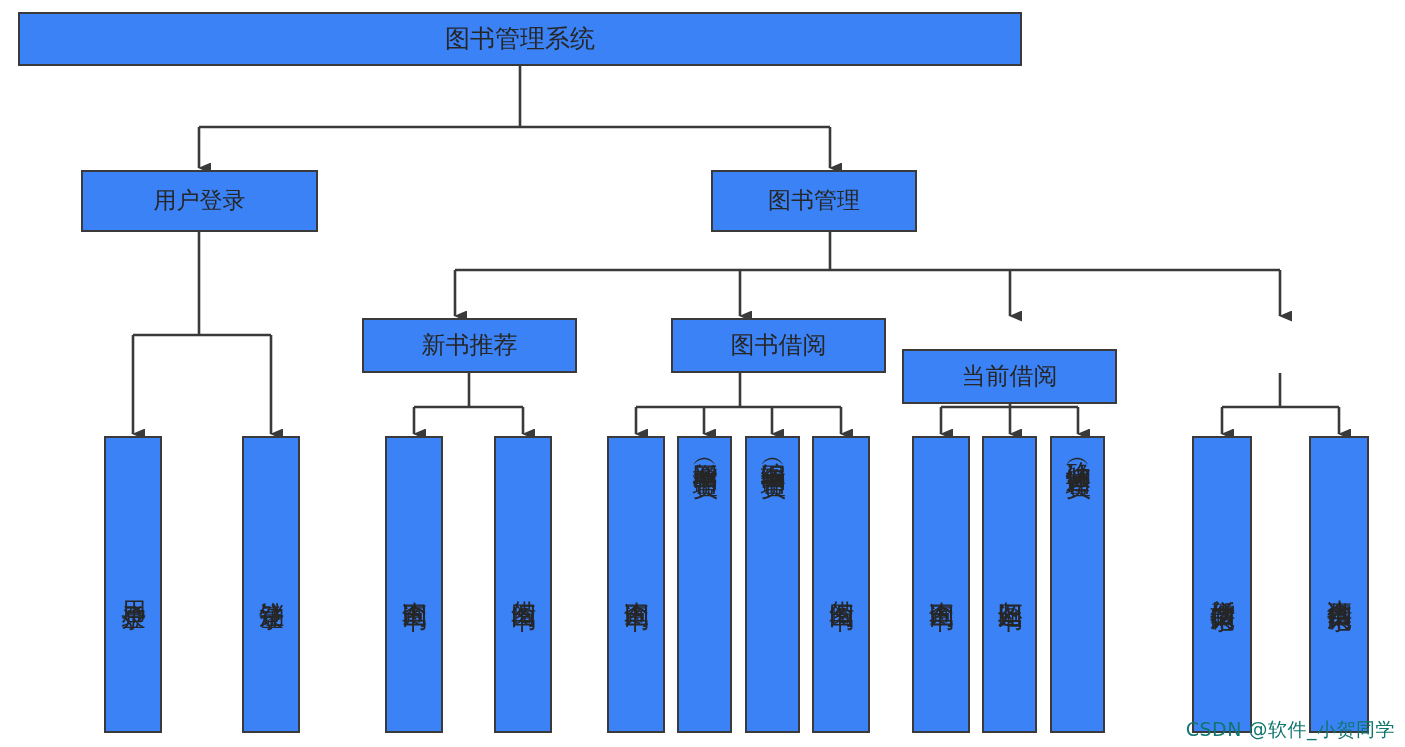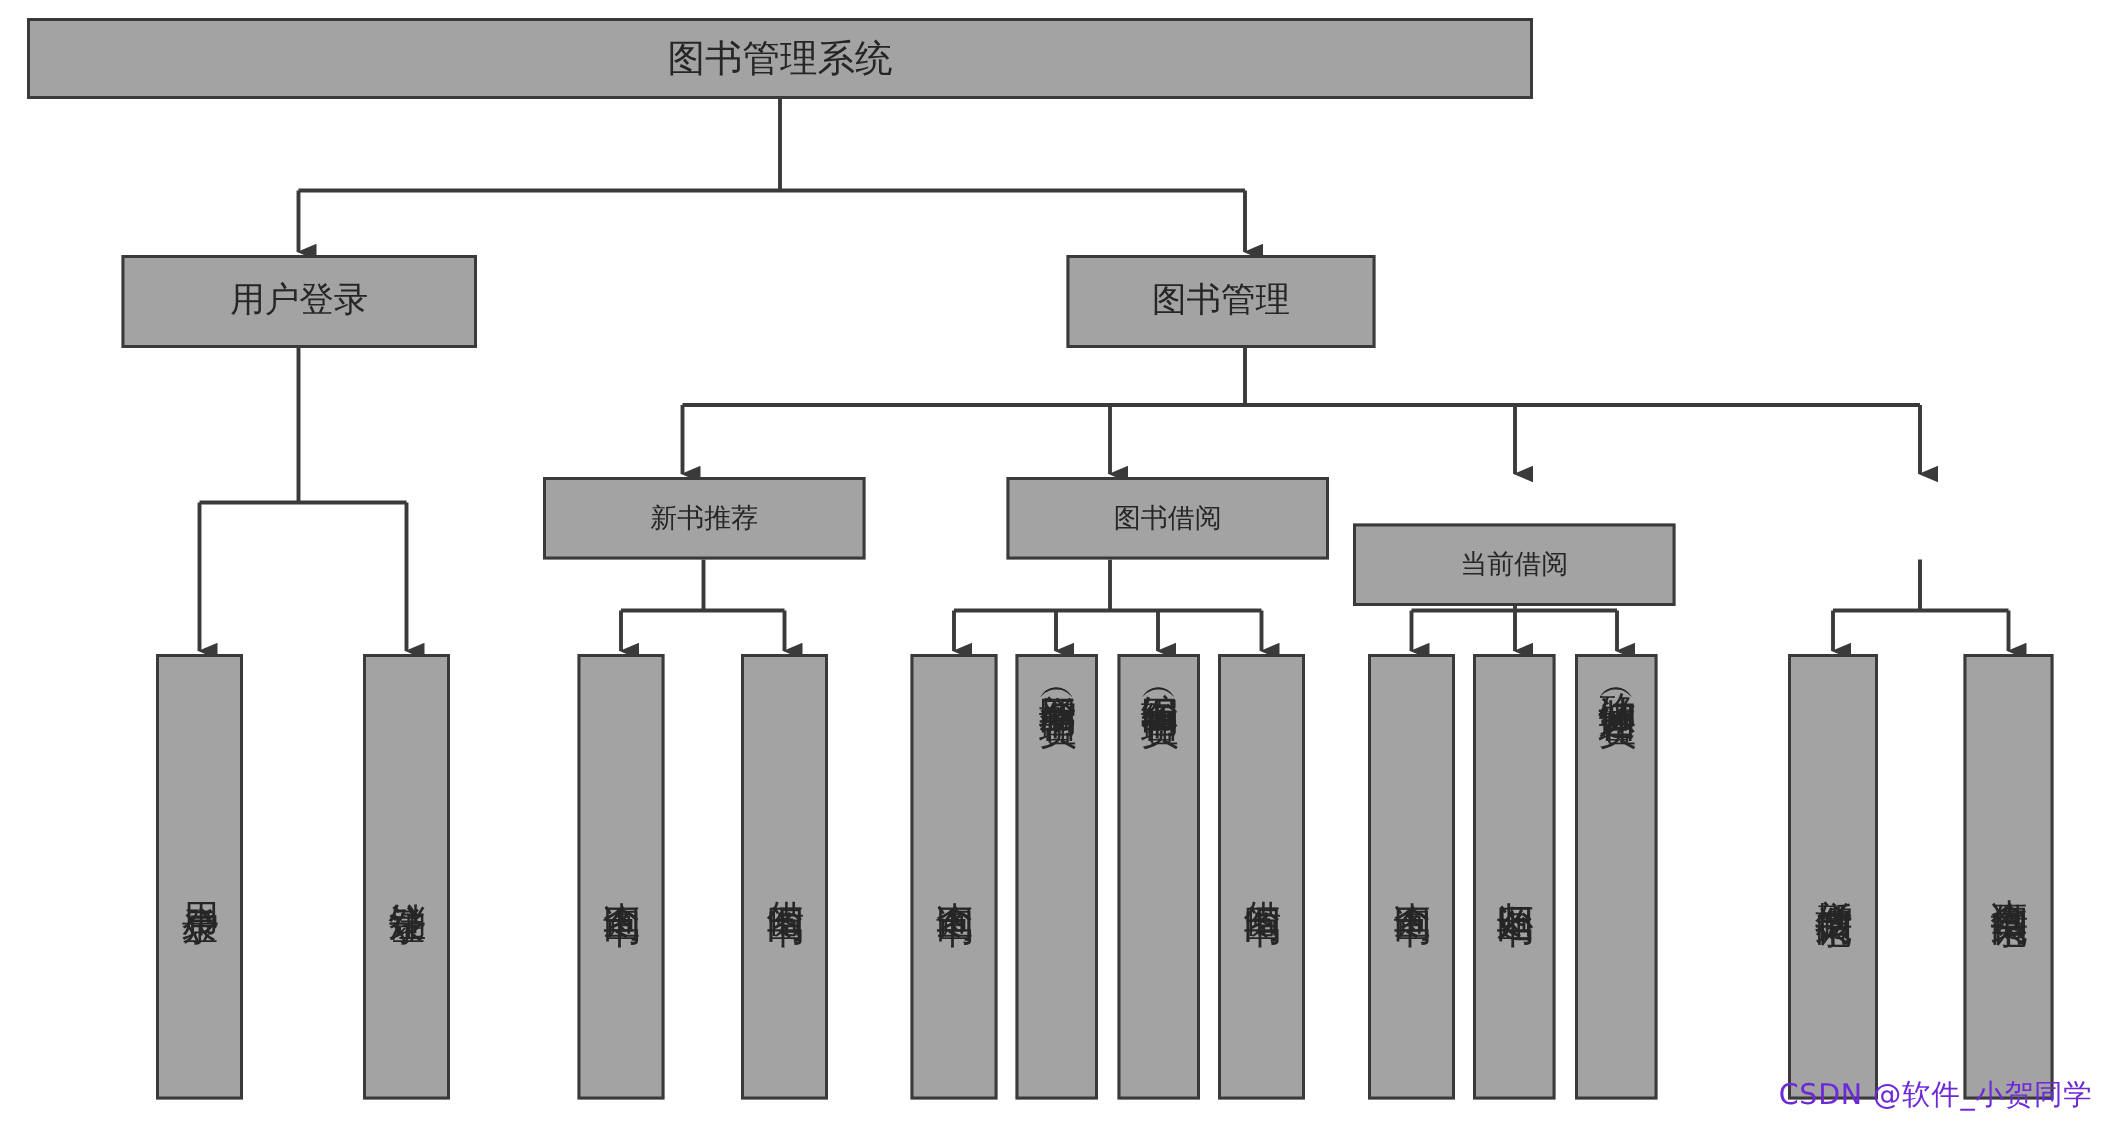--- a/index.html
+++ b/index.html
@@ -9,21 +9,21 @@
     font-family:"DejaVu Sans","Liberation Sans",sans-serif;
     overflow:hidden;
     position:relative;
   }
   #canvas{position:absolute;left:0;top:0;width:1405px;height:747px;}
   svg.wires{position:absolute;left:0;top:0;width:1405px;height:747px;pointer-events:none;}
 
   .node{
     position:absolute;
     box-sizing:border-box;
-    background:#a3a3a3;
+    background:#3b82f6;
     border:2.5px solid #3a3a3a;
     display:flex;
     align-items:center;
     justify-content:center;
     color:#222;
   }
   .node .lbl{
     display:block;
     text-align:center;
     line-height:1.18;
@@ -33,21 +33,21 @@
   
   #n-root{left:18px;top:12px;width:1004px;height:54px;}
   #n-root .lbl{font-size:25px;}
 
   
   .lv1 .lbl{font-size:23px;}
   #n-login{left:81px;top:170px;width:237px;height:62px;}
   #n-bookmgr{left:711px;top:170px;width:206px;height:62px;}
 
   
-  .lv2 .lbl{font-size:18px;}
+  .lv2 .lbl{font-size:24px;}
   #n-newbook{left:362px;top:318px;width:215px;height:55px;}
   #n-borrow{left:671px;top:318px;width:215px;height:55px;}
   #n-current{left:902px;top:318px;width:215px;height:55px;margin-top:31px;}
   #n-record{left:1172px;top:318px;width:215px;height:55px;}
 
   
   .leaf{
     top:436px;height:297px;
     align-items:flex-start;
     justify-content:center;
@@ -61,21 +61,21 @@
     line-height:1.05;
     white-space:pre;
   }
   .leaf.center .lbl{ align-self:center; }
   .leaf.topal .lbl{ margin-top:4px; }
 
   .watermark{
     position:absolute;
     right:10px;bottom:4px;
     font-size:19px;
-    color:#6d28d9;
+    color:#0f766e;
     letter-spacing:0.5px;
     white-space:nowrap;
   }
 </style>
 </head>
 <body>
 
 <div id="canvas">
 
   <svg class="wires" viewBox="0 0 1405 747" xmlns="http://www.w3.org/2000/svg">

